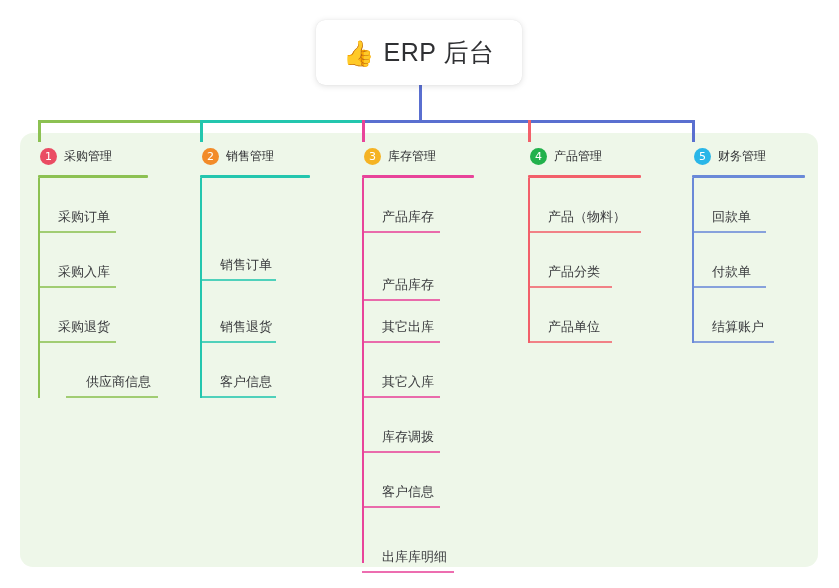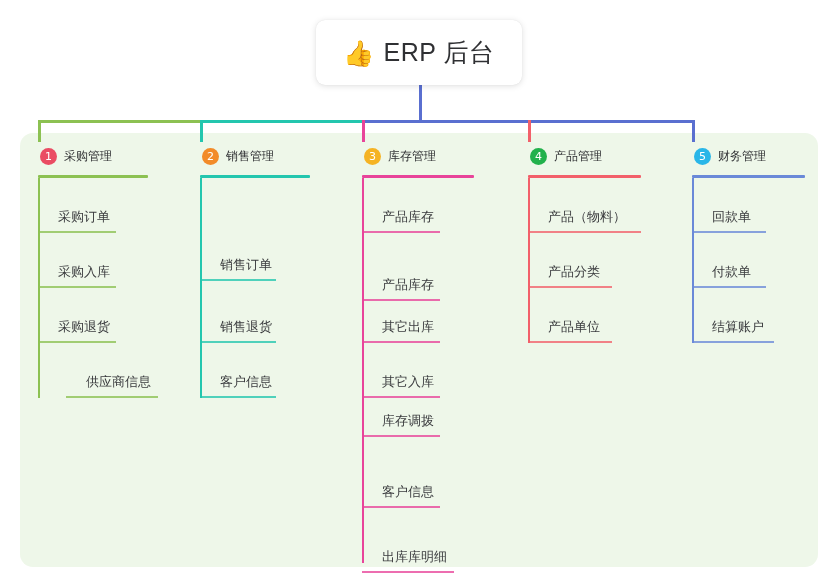--- a/index.html
+++ b/index.html
@@ -213,21 +213,21 @@
           <div class="leaf-rule" style="width: 78px; background: rgb(232, 68, 154); opacity: 0.78;"></div>
         </div>
         <div class="leaf" style="top: 110px; width: 82px;">
           <span class="leaf-label">其它出库</span>
           <div class="leaf-rule" style="width: 78px; background: rgb(232, 68, 154); opacity: 0.78;"></div>
         </div>
         <div class="leaf" style="top: 165px; width: 82px;">
           <span class="leaf-label">其它入库</span>
           <div class="leaf-rule" style="width: 78px; background: rgb(232, 68, 154); opacity: 0.78;"></div>
         </div>
-        <div class="leaf" style="top: 204px; width: 82px;">
+        <div class="leaf" style="top: 220px; width: 82px;">
           <span class="leaf-label">库存调拨</span>
           <div class="leaf-rule" style="width: 78px; background: rgb(232, 68, 154); opacity: 0.78;"></div>
         </div>
         <div class="leaf" style="top: 275px; width: 82px;">
           <span class="leaf-label">客户信息</span>
           <div class="leaf-rule" style="width: 78px; background: rgb(232, 68, 154); opacity: 0.78;"></div>
         </div>
         <div class="leaf" style="top: 340px; width: 96px; font-family: Liberation Serif, serif;">
           <span class="leaf-label">出库库明细</span>
           <div class="leaf-rule" style="width: 92px; background: rgb(232, 68, 154); opacity: 0.78;"></div>

